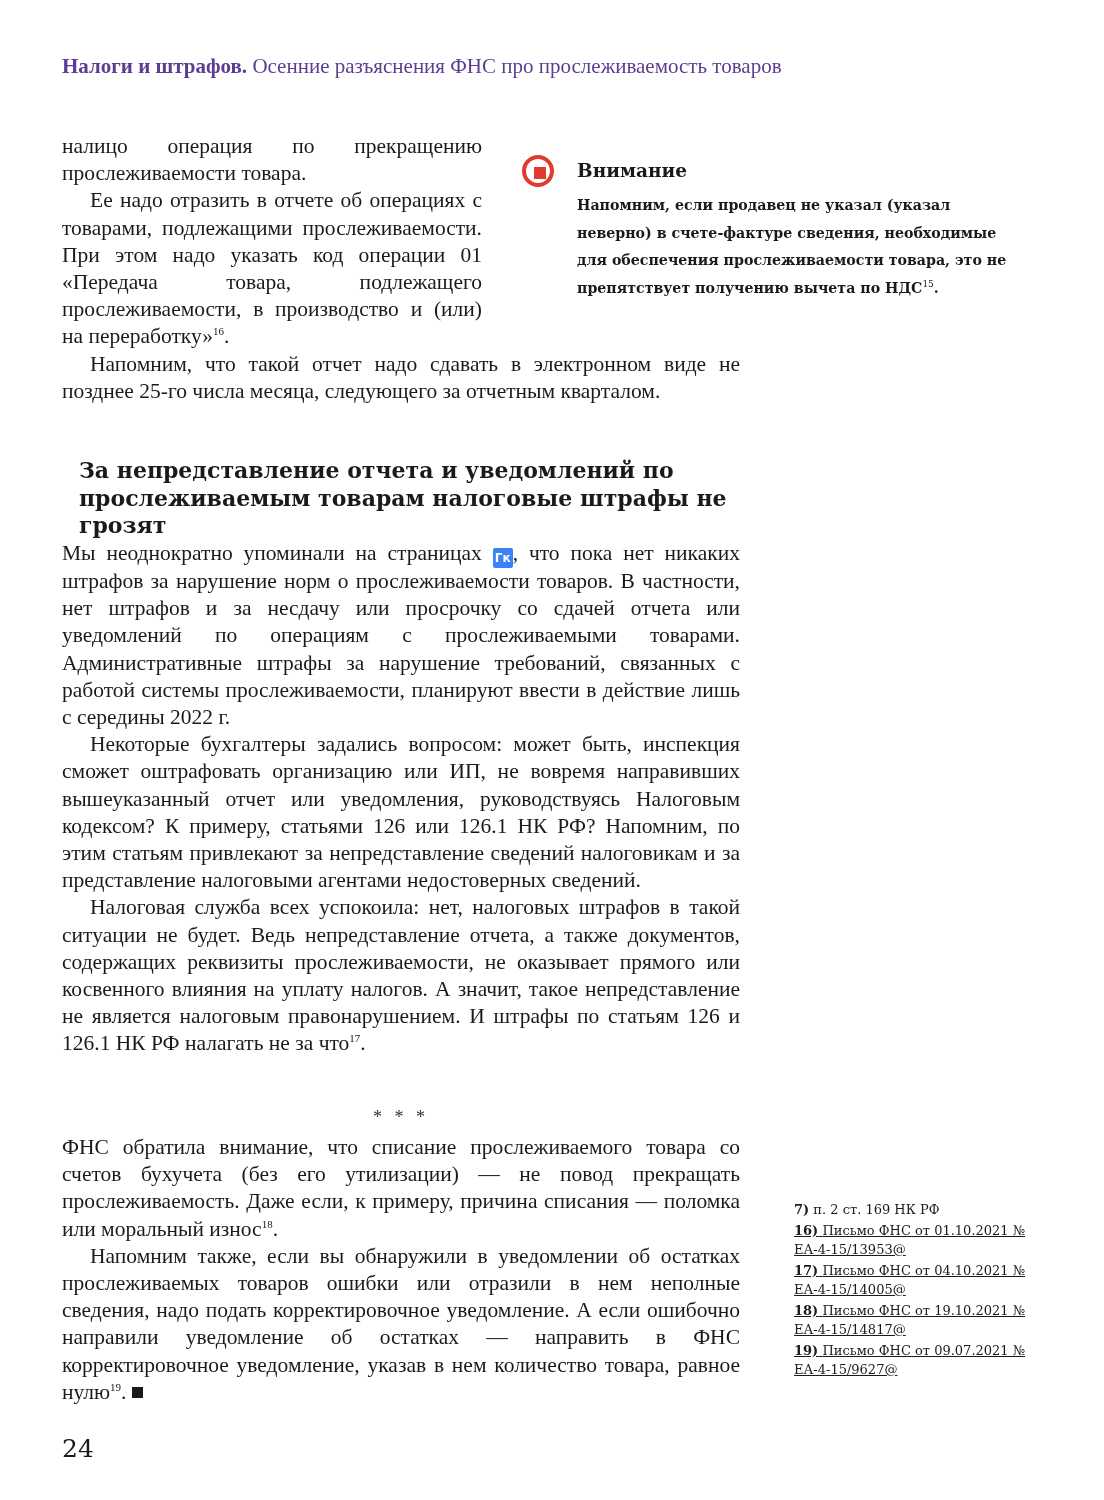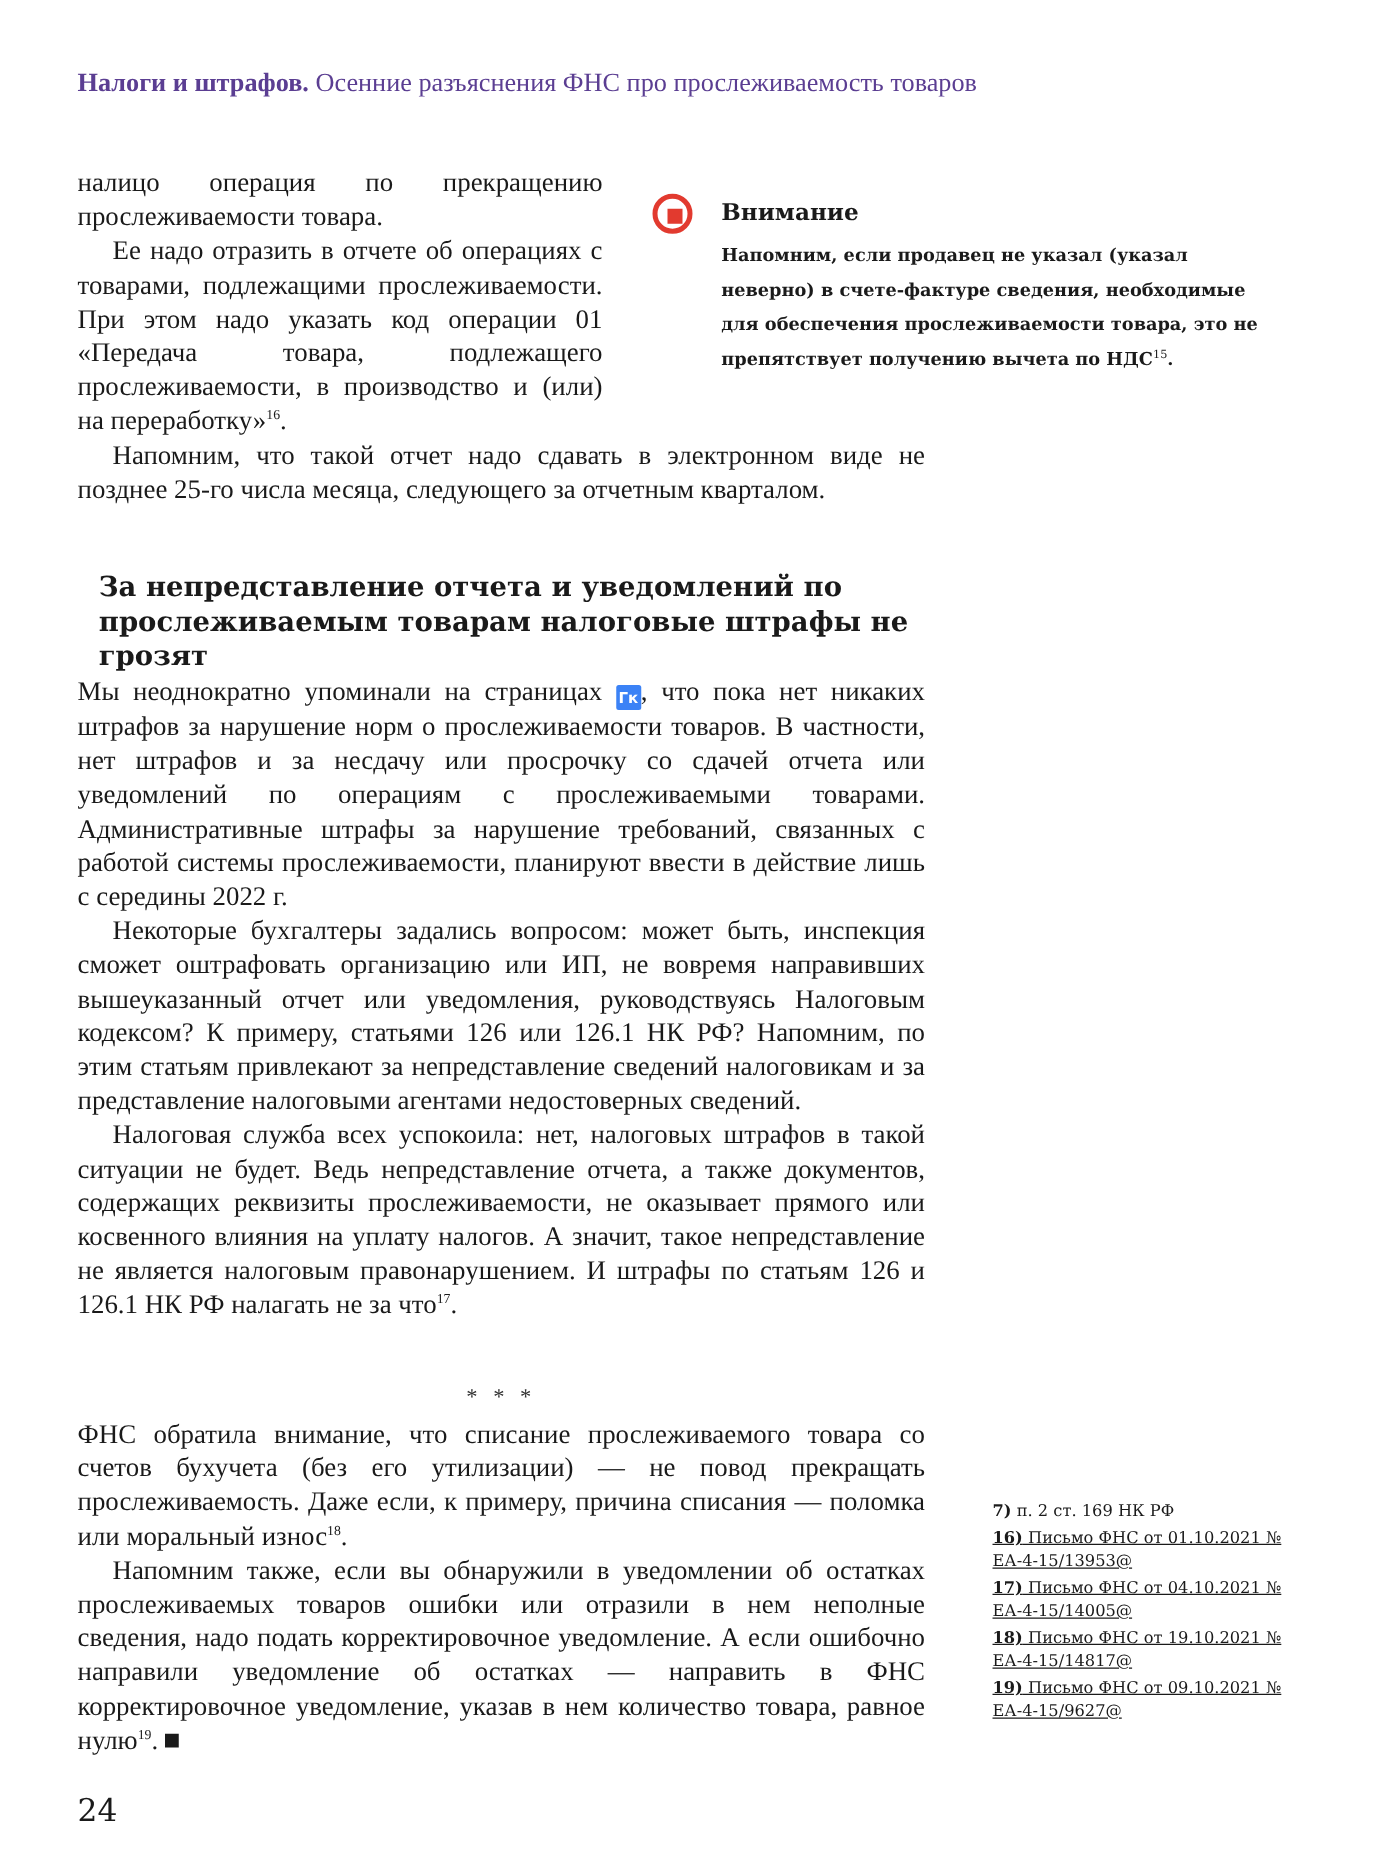--- a/index.html
+++ b/index.html
@@ -109,16 +109,16 @@
 <div class="col-main body-text" style="top: 1134px;">
   <p class="par noindent"><span>ФНС обратила внимание, что списание прослеживаемого товара со счетов бухучета (без его утилизации) — не повод прекращать прослеживаемость. Даже если, к примеру, причина списания — поломка или моральный износ</span><sup>18</sup><span>.</span></p>
   <p class="par"><span>Напомним также, если вы обнаружили в уведомлении об остатках прослеживаемых товаров ошибки или отразили в нем неполные сведения, надо подать корректировочное уведомление. А если ошибочно направили уведомление об остатках — направить в ФНС корректировочное уведомление, указав в нем количество товара, равное нулю</span><sup>19</sup><span>.</span><span class="end-mark"></span></p>
 </div>
 
 <div class="footnotes">
   <div class="footnote"><span class="num">7)</span> <span>п. 2 ст. 169 НК РФ</span></div>
   <div class="footnote"><span class="num">16)</span> <span>Письмо ФНС от 01.10.2021 № ЕА-4-15/13953@</span></div>
   <div class="footnote"><span class="num">17)</span> <span>Письмо ФНС от 04.10.2021 № ЕА-4-15/14005@</span></div>
   <div class="footnote"><span class="num">18)</span> <span>Письмо ФНС от 19.10.2021 № ЕА-4-15/14817@</span></div>
-  <div class="footnote"><span class="num">19)</span> <span>Письмо ФНС от 09.10.2021 № ЕА-4-15/9627@</span></div>
+  <div class="footnote"><span class="num">19)</span> <span>Письмо ФНС от 09.07.2021 № ЕА-4-15/9627@</span></div>
 </div>
 
 <div class="page-number">24</div>
 
 </body></html>

